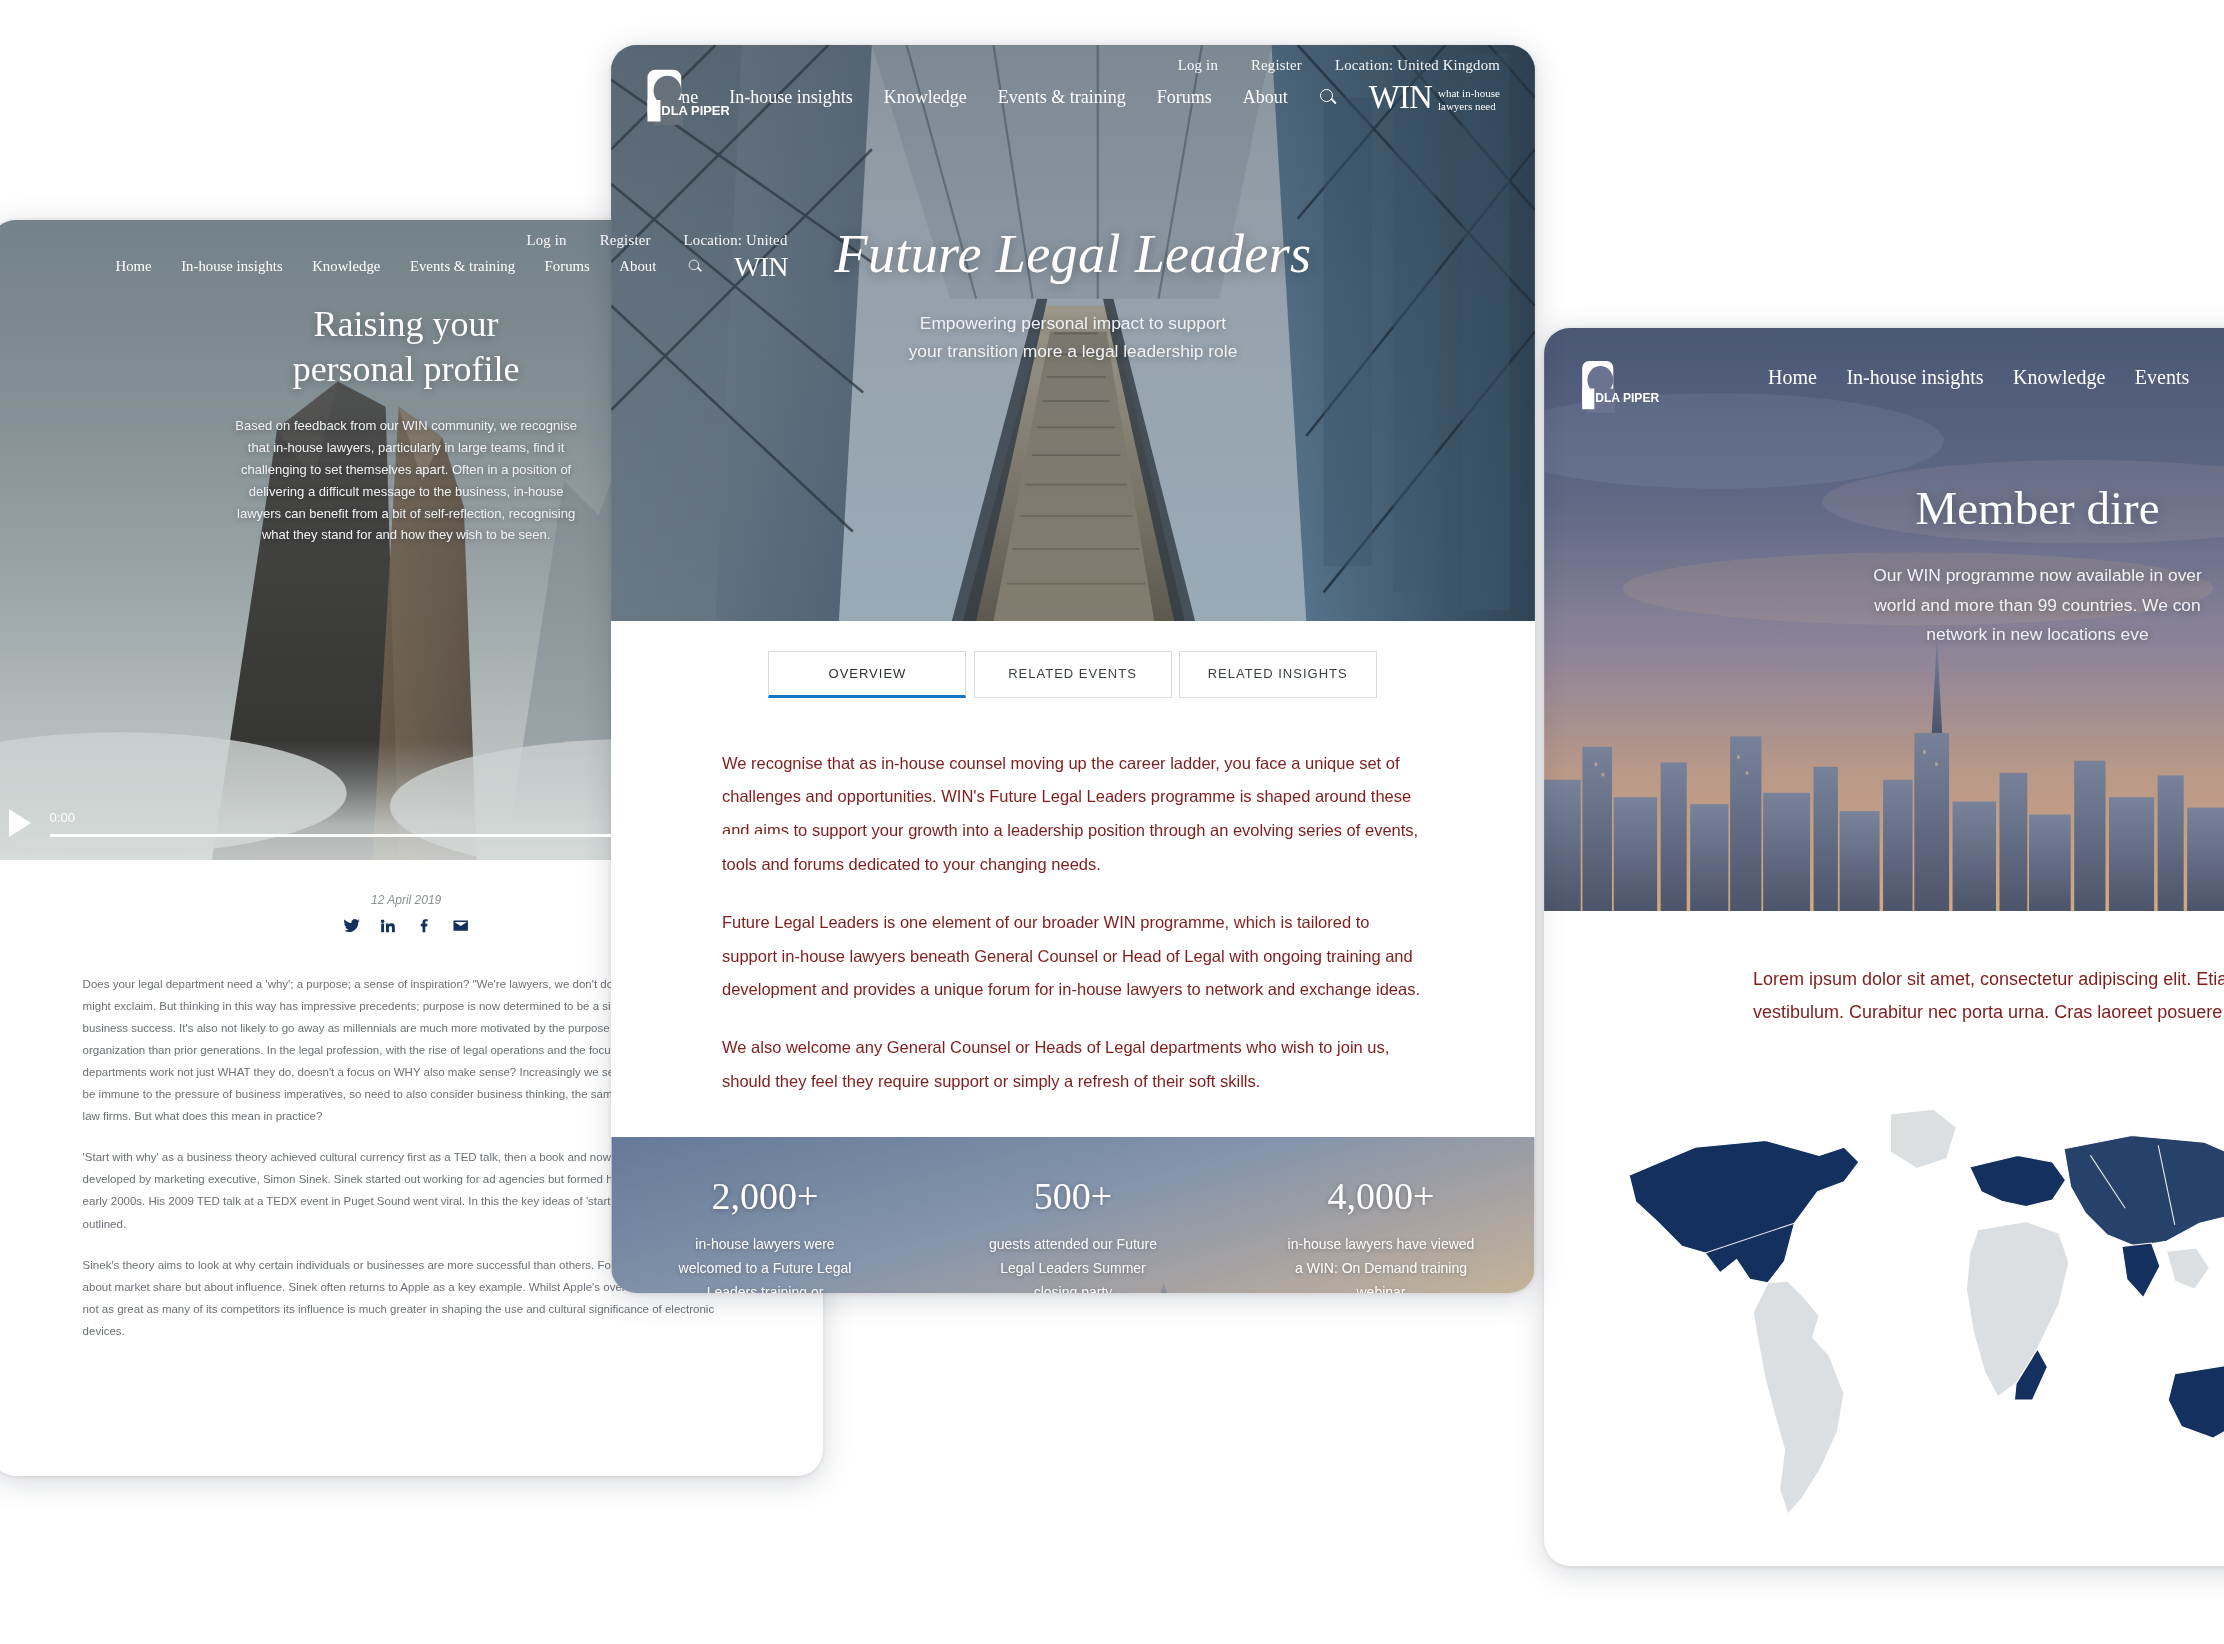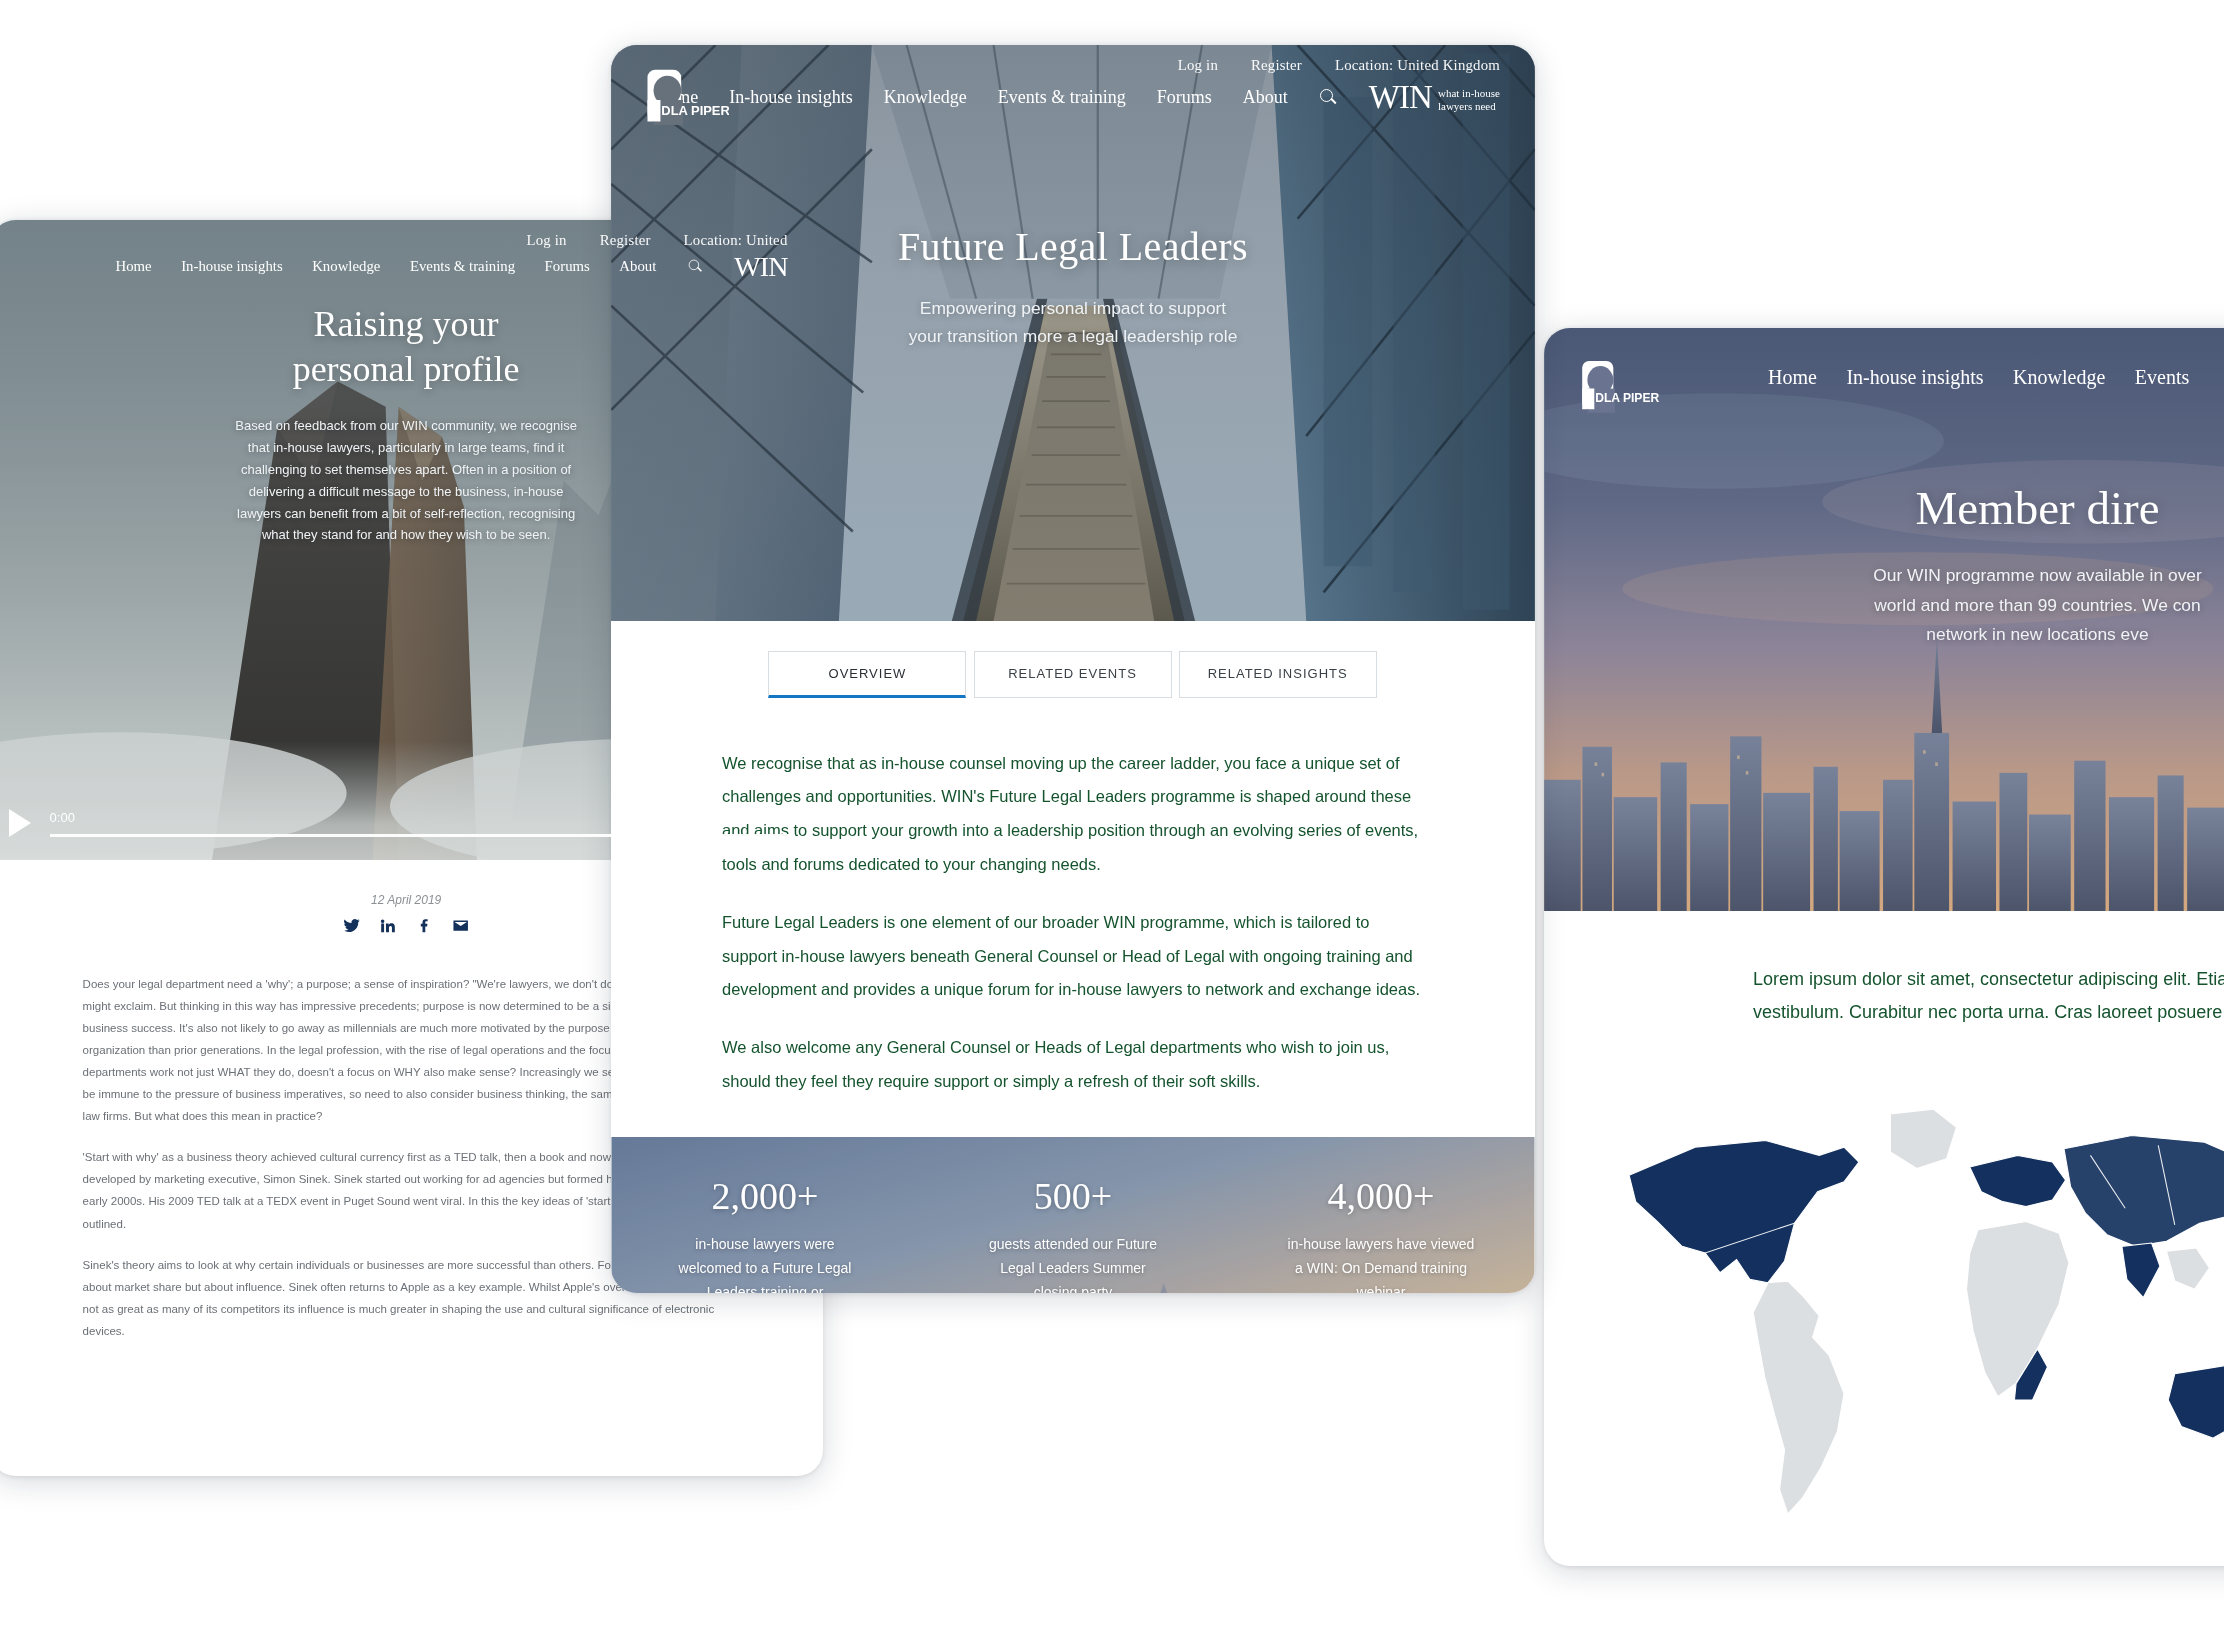--- a/index.html
+++ b/index.html
@@ -50,21 +50,21 @@
      background: linear-gradient(165deg,#7d8a95 0%,#5d7183 24%,#41596e 48%,#5b7b93 70%,#3d5267 100%); }
 
   
   .tabs { display: flex; justify-content: center; gap: 8px; padding: 29.5px 0 0; }
   .tab { border: 0.9px solid #d8dde2; background: #fff; color: #3b4148; font-size: 13px;
          letter-spacing: 1px; padding: 14px 0; width: 198px; text-align: center;
          margin-left: -0.9px; position: relative; }
   .tab.active { border-bottom: 3.5px solid #1477c4; color: #2a2f35; }
 
   
-  .body-copy { color: #14532d; font-size: 16.5px; line-height: 2.05; }
+  .body-copy { color: #7f1d1d; font-size: 16.5px; line-height: 2.05; }
   .body-copy p { margin-bottom: 24px; }
 
   .art-copy { color: #6b7076; font-size: 11.5px; line-height: 1.92; }
   .art-copy p { margin-bottom: 19px; }
 
   
   .stats { position: relative; display: flex; overflow: hidden; justify-content: space-between; }
   .stat { position: relative; z-index: 3; flex: 1; text-align: center; color: #fff;
           padding: 37px 15.6px 52px; }
   .stat .num { font-family: "Liberation Serif", serif; font-size: 38px; margin-bottom: 14px;
@@ -446,21 +446,21 @@
             <path d="M6 11 A9 9 0 0 1 15 2 L36 2 A9 9 0 0 1 45 11 L45 53 A9 9 0 0 1 36 62 L6 62 Z" fill="#fff"></path>
             <ellipse cx="29" cy="26" rx="16" ry="17" fill="#66717c"></ellipse>
             <rect x="13" y="37" width="34" height="29" fill="#66717c"></rect>
             <path d="M6 37 L21 37 L21 62 L15 62 A9 9 0 0 1 6 53 Z" fill="#fff"></path>
             <text x="22" y="54" font-family="Liberation Sans, sans-serif" font-size="15" font-weight="bold" fill="#fff">DLA PIPER</text>
           </svg>
         </div>
       </div>
 
       <div class="content" style="padding-top:178px;">
-        <h1 style="font-size:40px; letter-spacing:0.4px; text-shadow:0 1.7px 12px rgba(0,0,0,.3);">Future Legal Leaders</h1>
+        <h1 style="font-size:54px; letter-spacing:0.4px; text-shadow:0 1.7px 12px rgba(0,0,0,.3);font-style:italic;">Future Legal Leaders</h1>
         <div class="sub" style="margin-top:24px; font-size:17.4px; line-height:1.62; text-shadow:0 0.9px 7px rgba(0,0,0,.3);">
           <span>Empowering personal impact to support</span><br>
           <span>your transition more a legal leadership role</span>
         </div>
       </div>
     </div>
 
     <div class="tabs">
       <div class="tab active">OVERVIEW</div>
       <div class="tab">RELATED EVENTS</div>

